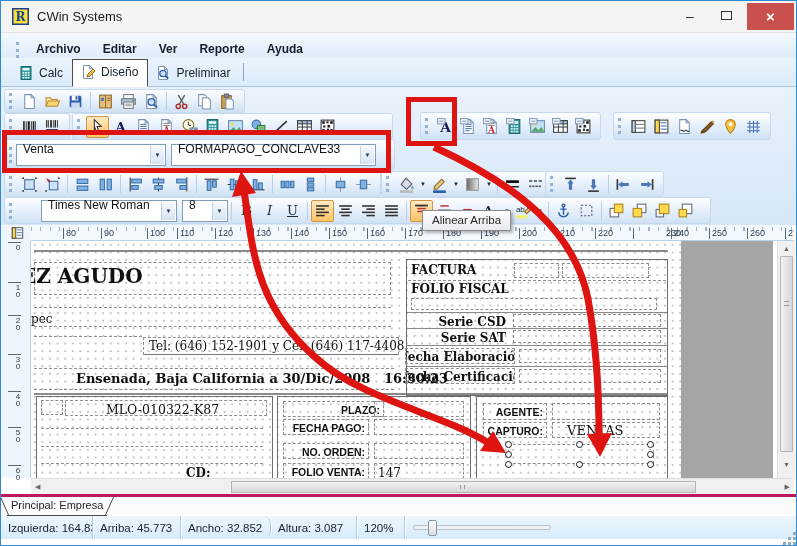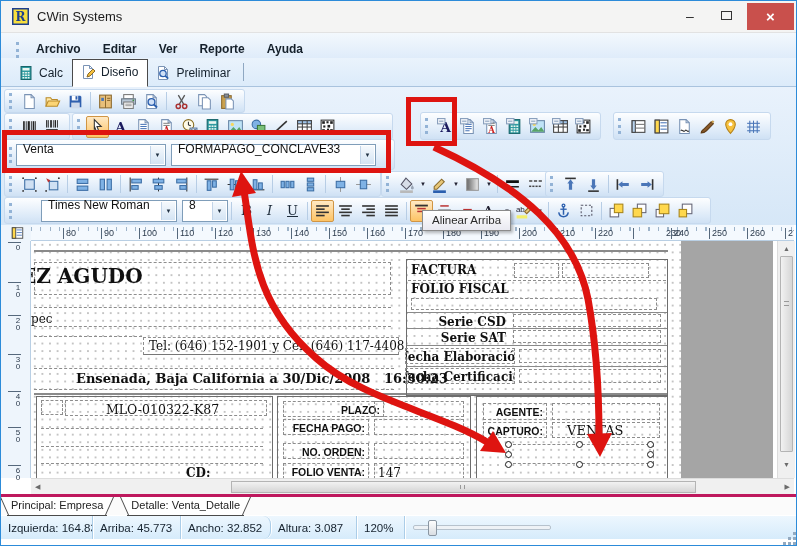--- a/index.html
+++ b/index.html
@@ -794,21 +794,21 @@
         <rect x="2" y="2" width="12" height="12" fill="#fff" stroke="#444"></rect>
         <rect x="2" y="2" width="4" height="12" fill="#ffd84d" stroke="#444"></rect>
         <line x1="7" y1="4.5" x2="13" y2="4.5" stroke="#4a76b8" stroke-width="1"></line>
         <line x1="7" y1="7.5" x2="13" y2="7.5" stroke="#4a76b8" stroke-width="1"></line>
         <line x1="7" y1="10.5" x2="13" y2="10.5" stroke="#4a76b8" stroke-width="1"></line>
       </svg>
     </div>
   <div id="hruler">
       <div class="htick" style="left: 32px;">80</div>
       <div class="htick" style="left: 70px;">90</div>
-      <div class="htick" style="left: 108px;">100</div>
+      <div class="htick" style="left: 116px;">100</div>
       <div class="htick" style="left: 146px;">110</div>
       <div class="htick" style="left: 184px;">120</div>
       <div class="htick" style="left: 222px;">130</div>
       <div class="htick" style="left: 260px;">140</div>
       <div class="htick" style="left: 298px;">150</div>
       <div class="htick" style="left: 336px;">160</div>
       <div class="htick" style="left: 374px;">170</div>
       <div class="htick" style="left: 412px;">180</div>
       <div class="htick" style="left: 450px;">190</div>
       <div class="htick" style="left: 488px;">200</div>
@@ -946,21 +946,20 @@
   <div id="hscroll">
     <div class="scr-arrow" style="left:4px;top:4px;right:auto">◀</div>
     <div id="hthumb">
         <i></i>
       </div>
     <div class="scr-arrow" style="right:4px;left:auto;top:4px;text-align:right">▶</div>
   </div>
 
   <div id="pagetabs">
       <div class="ptab" style="z-index: 2;"><span>Principal: Empresa</span></div>
-      <div class="ptab" style="z-index: 1;"><span>Detalle: Venta_Detalle</span></div>
     </div>
 
   <div id="statusbar">
       <div class="seg" style="width: 92px;">Izquierda: 164.836</div>
       <div class="seg" style="width: 88px;">Arriba: 45.773</div>
       <div class="seg" style="width: 90px; border-radius: 8px;">Ancho: 32.852</div>
       <div class="seg" style="width: 86px;">Altura: 3.087</div>
       <div class="seg" style="width: 48px;">120%</div>
       <div id="sliderbox">
         <div id="sl-track">

